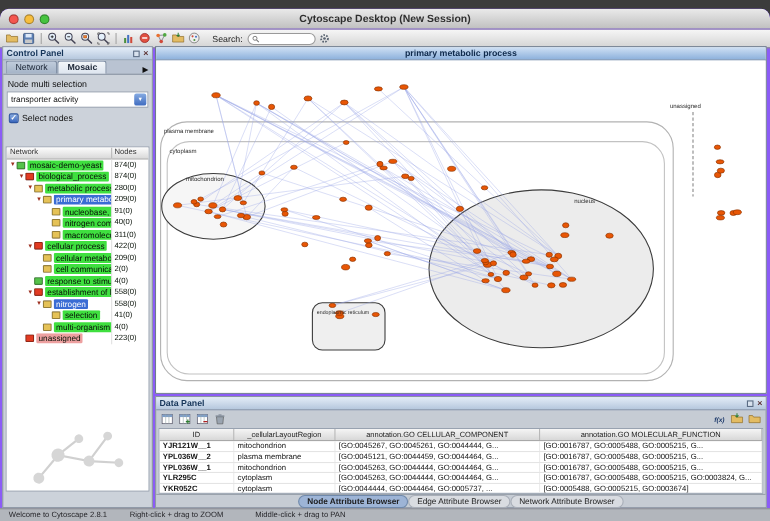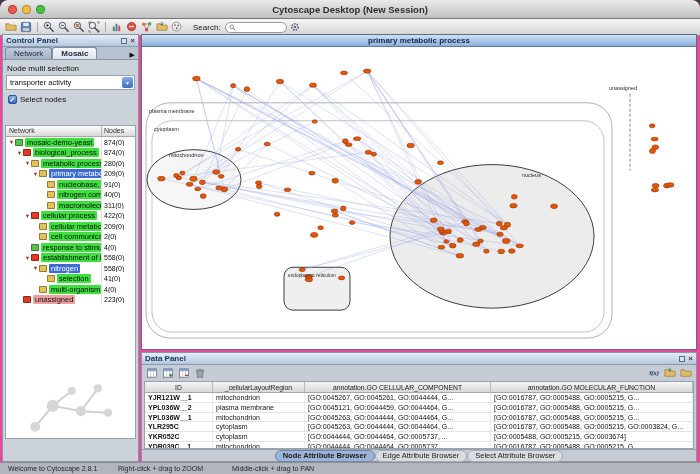--- a/index.html
+++ b/index.html
@@ -1,18 +1,18 @@
 <!DOCTYPE html>
 <html><head>
 <meta charset="utf-8">
 <style>
   *{margin:0;padding:0;box-sizing:border-box;}
   html,body{width:700px;height:474px;overflow:hidden;}
   body{font-family:"Liberation Sans",sans-serif;background:#3c3c3c;position:relative;}
-  .window{position:absolute;inset:0;background:#ec4899;border-radius:8px 8px 0 0;overflow:hidden;}
+  .window{position:absolute;inset:0;background:#8b5cf6;border-radius:8px 8px 0 0;overflow:hidden;margin-top:8px;}
 
   
   .titlebar{position:absolute;top:0;left:0;right:0;height:19px;background:linear-gradient(#eaeaea,#c0c0c0);border-bottom:1px solid #777;border-radius:8px 8px 0 0;}
   .lights{position:absolute;left:8px;top:5px;display:flex;gap:5px;}
   .light{width:9px;height:9px;border-radius:50%;border:1px solid rgba(0,0,0,.3);}
   .l-red{background:#f4564e;} .l-yellow{background:#f7be3e;} .l-green{background:#46c33f;}
   .wtitle{text-align:center;line-height:19px;font-size:9.5px;font-weight:bold;color:#2e2e2e;}
 
   
   .toolbar{position:absolute;top:19px;left:0;right:0;height:14px;background:linear-gradient(#f6f6f6,#d4d4d4);border-bottom:1px solid #8d8d8d;display:flex;align-items:center;padding:8px 4px;gap:1px;}
@@ -659,21 +659,21 @@
             <div class="cell id">YDR039C__1</div>
             <div class="cell">mitochondrion</div>
             <div class="cell">[GO:0044444, GO:0044464, GO:0005737, ...</div>
             <div class="cell">[GO:0016787, GO:0005488, GO:0005215, G...</div>
           </div>
         </div>
     </div>
     <div class="browser-tabs">
       <span class="btab active">Node Attribute Browser</span>
       <span class="btab">Edge Attribute Browser</span>
-      <span class="btab">Select Attribute Browser</span>
+      <span class="btab">Network Attribute Browser</span>
     </div>
   </div>
 
   <div class="statusbar">
     <span class="status-item" style="left:8px;">Welcome to Cytoscape 2.8.1</span>
     <span class="status-item" style="left:118px;">Right-click + drag to ZOOM</span>
     <span class="status-item" style="left:232px;">Middle-click + drag to PAN</span>
   </div>
 
 </div>

